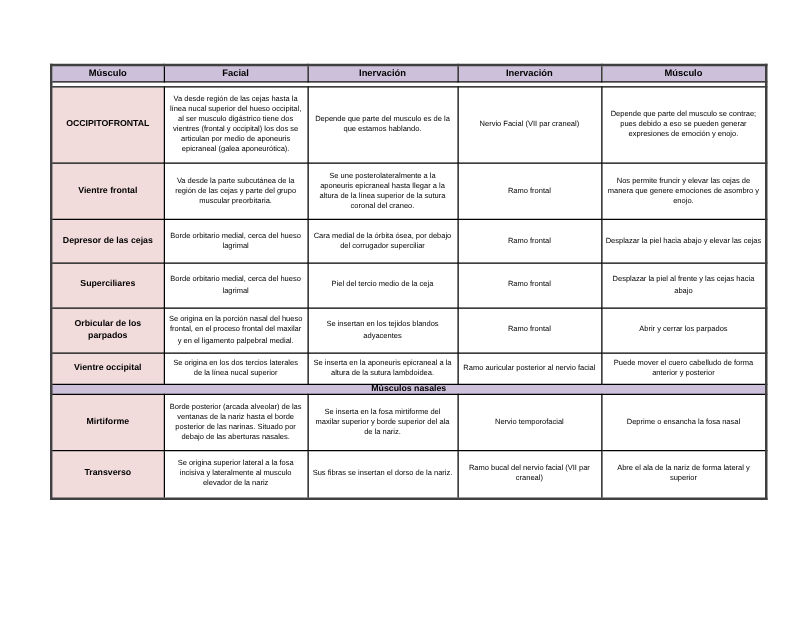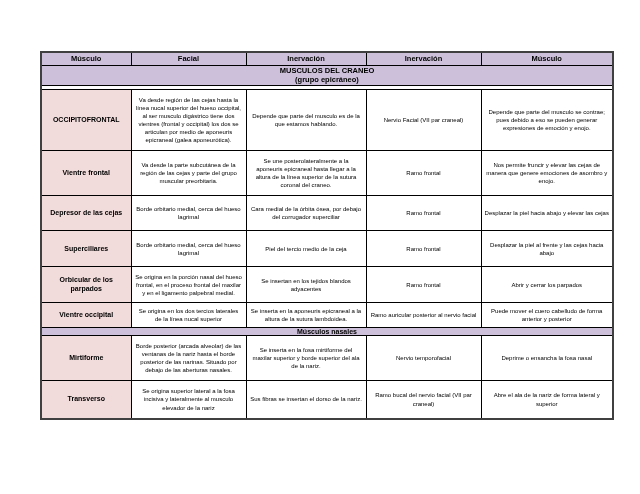--- a/index.html
+++ b/index.html
@@ -82,26 +82,20 @@
     <thead>
       <tr>
         <th>Músculo</th>
         <th>Facial</th>
         <th>Inervación</th>
         <th>Inervación</th>
         <th>Músculo</th>
       </tr>
     </thead>
     <tbody>
-      <tr class="section-row">
-        <td colspan="5">
-          <div>MUSCULOS DEL CRANEO</div>
-          <div>(grupo epicráneo)</div>
-        </td>
-      </tr>
       <tr class="spacer-row">
         <td colspan="5"></td>
       </tr>
 
       <tr class="row-occ">
         <td class="muscle">OCCIPITOFRONTAL</td>
         <td class="ta-l">Va desde región de las cejas hasta la línea nucal superior del hueso occipital, al ser musculo digástrico tiene dos vientres (frontal y occipital) los dos se articulan por medio de aponeuris epicraneal (galea aponeurótica).</td>
         <td>Depende que parte del musculo es de la que estamos hablando.</td>
         <td>Nervio Facial (VII par craneal)</td>
         <td>Depende que parte del musculo se contrae; pues debido a eso se pueden generar expresiones de emoción y enojo.</td>

